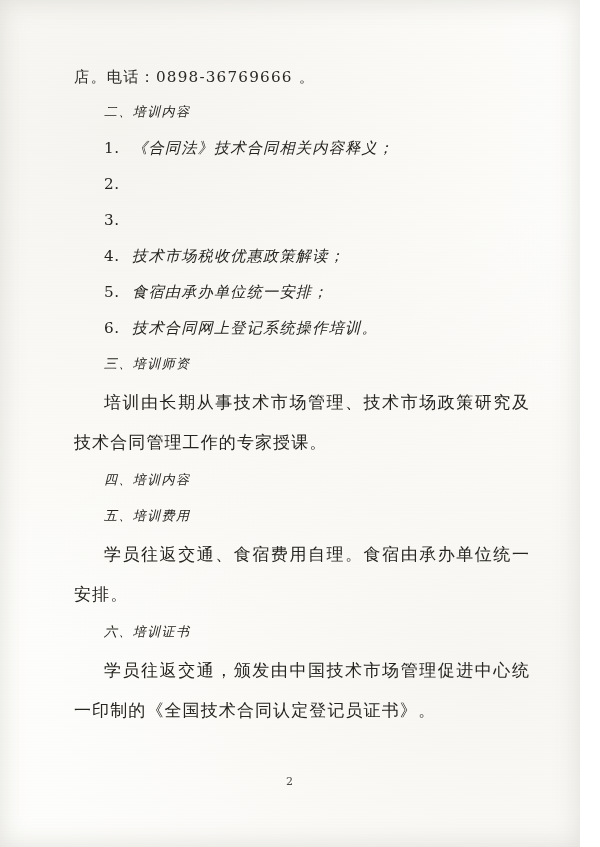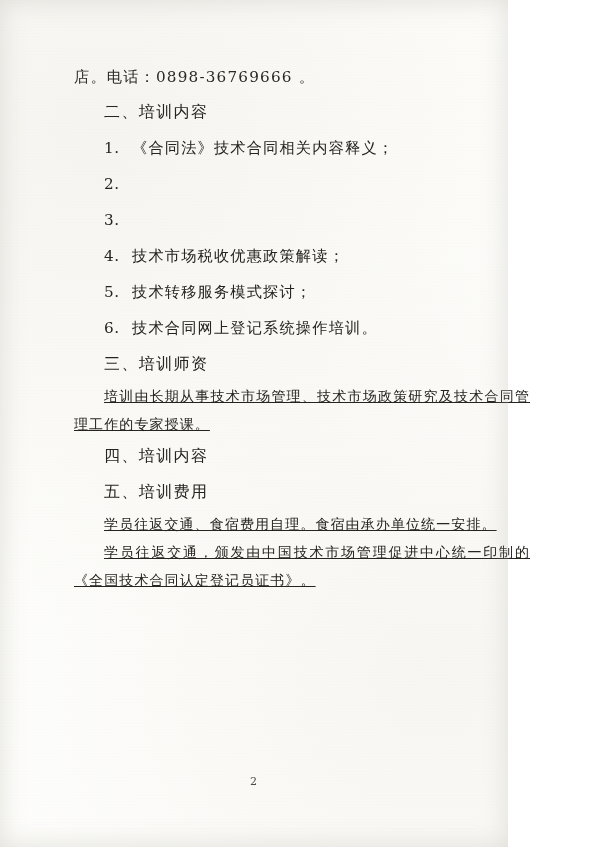--- a/index.html
+++ b/index.html
@@ -8,21 +8,21 @@
   }
   body {
     width: 600px;
     height: 847px;
     background: #ffffff;
     font-family: "DejaVu Serif", "Liberation Serif", serif;
     overflow: hidden;
   }
   .page {
     position: relative;
-    width: 508px;
+    width: 580px;
     height: 847px;
     background: #fdfdfb;
     box-sizing: border-box;
     
     background-image:
       radial-gradient(circle at 20% 15%, rgba(245,243,238,0.9) 0%, rgba(255,255,255,0) 60%),
       radial-gradient(circle at 85% 80%, rgba(246,244,240,0.8) 0%, rgba(255,255,255,0) 55%);
   }
   .scan-noise {
     position: absolute;
@@ -51,41 +51,42 @@
     line-height: 36px;
     letter-spacing: 0.5px;
     color: #25241f;
   }
   .hang .txt {
     flex: 1 1 auto;
     font-size: 15.2px;
     line-height: 36px;
     letter-spacing: 1.2px;
     color: #25241f;
+    font-style: italic;
   }
   .first-line {
     font-size: 15.2px;
     line-height: 34px;
     letter-spacing: 1.2px;
     color: #2a2924;
   }
   .para {
-    font-size: 14px;
-    line-height: 28px;
+    font-size: 17px;
+    line-height: 40px;
     letter-spacing: 1.1px;
     text-align: justify;
     color: #25241f;
-    text-decoration: underline;
   }
   .heading {
-    font-size: 16px;
+    font-size: 13px;
     line-height: 36px;
     letter-spacing: 1.4px;
     text-indent: 30px;
     color: #25241f;
+    font-style: italic;
   }
   .page-number {
     position: absolute;
     left: 0;
     right: 0;
     top: 775px;
     text-align: center;
     font-size: 11px;
     color: #4a4a46;
     letter-spacing: 1px;
@@ -115,35 +116,36 @@
     </div>
     <div class="hang">
       <span class="num">3.</span>
     </div>
     <div class="hang">
       <span class="num">4.</span>
       <span class="txt">技术市场税收优惠政策解读；</span>
     </div>
     <div class="hang">
       <span class="num">5.</span>
-      <span class="txt">技术转移服务模式探讨；</span>
+      <span class="txt">食宿由承办单位统一安排；</span>
     </div>
     <div class="hang">
       <span class="num">6.</span>
       <span class="txt">技术合同网上登记系统操作培训。</span>
     </div>
 
     <div class="heading">三、培训师资</div>
     <div class="para indent-1">培训由长期从事技术市场管理、技术市场政策研究及技术合同管理工作的专家授课。</div>
 
     <div class="heading">四、培训内容</div>
 
     <div class="heading">五、培训费用</div>
     <div class="para indent-1">学员往返交通、食宿费用自理。食宿由承办单位统一安排。</div>
 
+    <div class="heading">六、培训证书</div>
     <div class="para indent-1">学员往返交通，颁发由中国技术市场管理促进中心统一印制的《全国技术合同认定登记员证书》。</div>
 
   </div>
 
   <div class="page-number">2</div>
 
   <div class="scan-noise"></div>
   <div class="edge-shadow"></div>
 </div>
 

